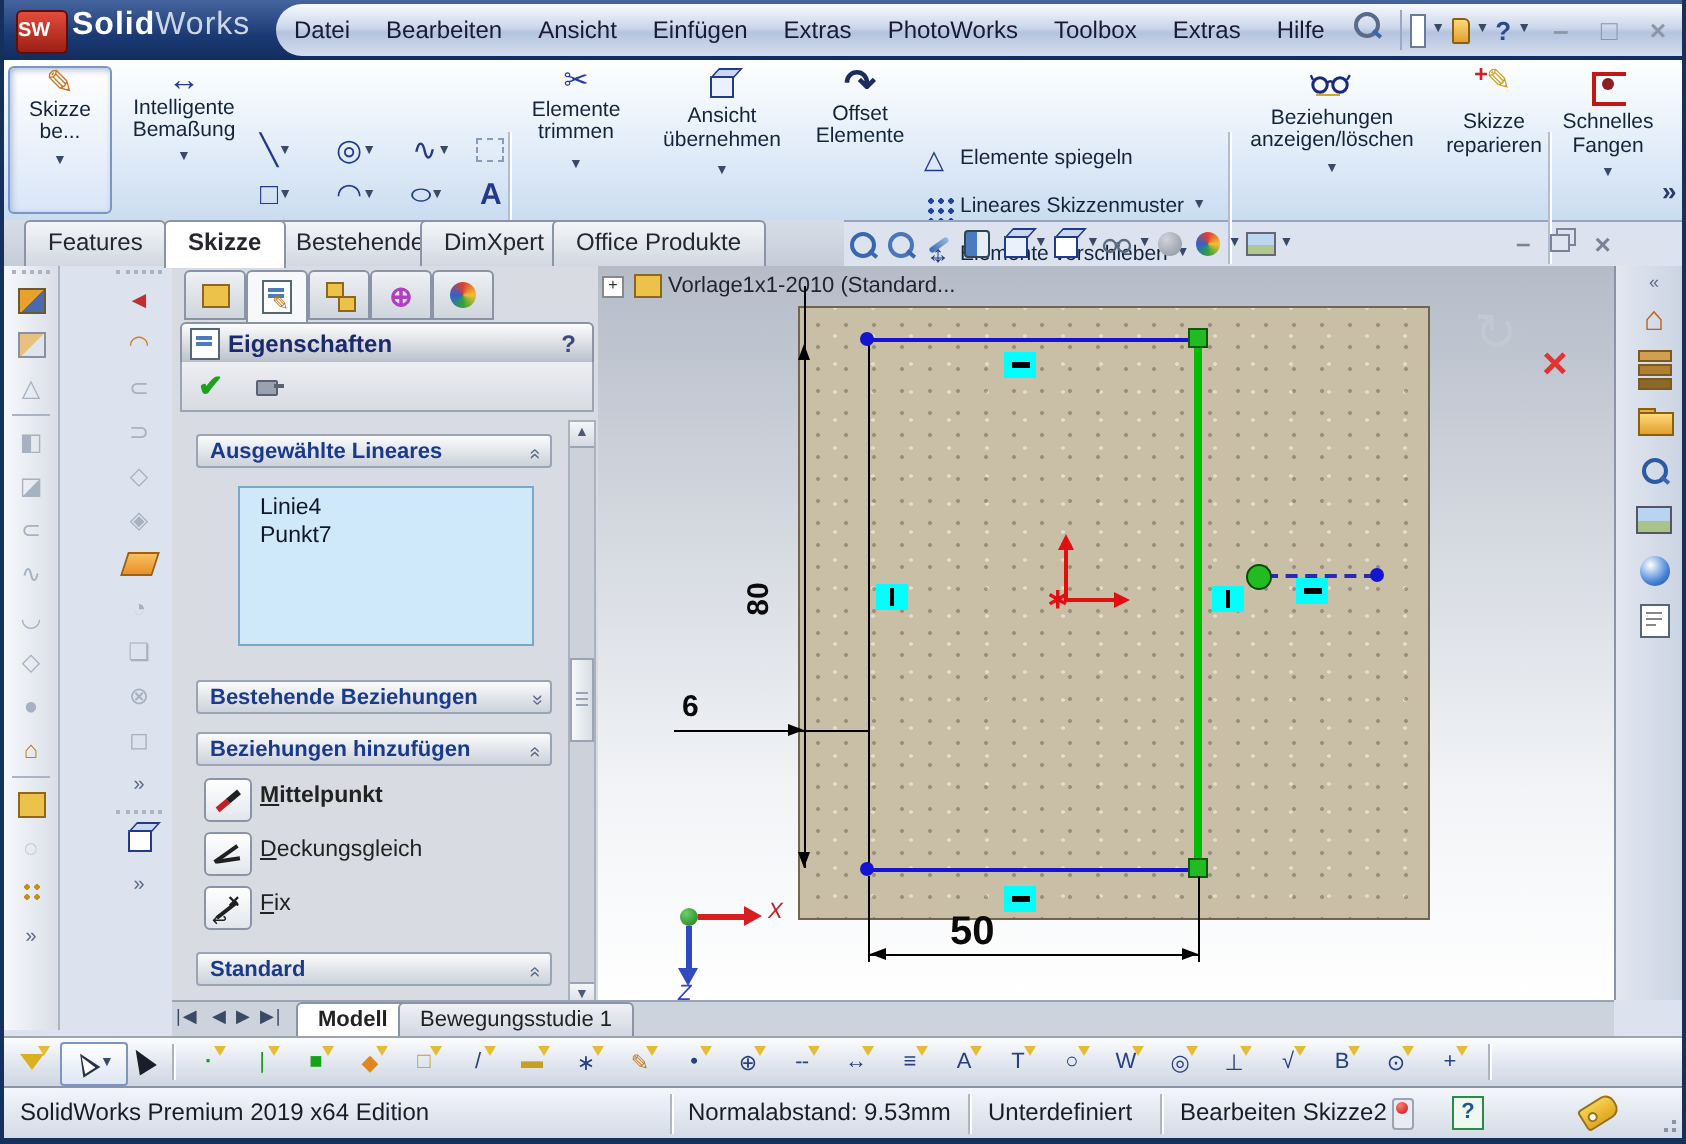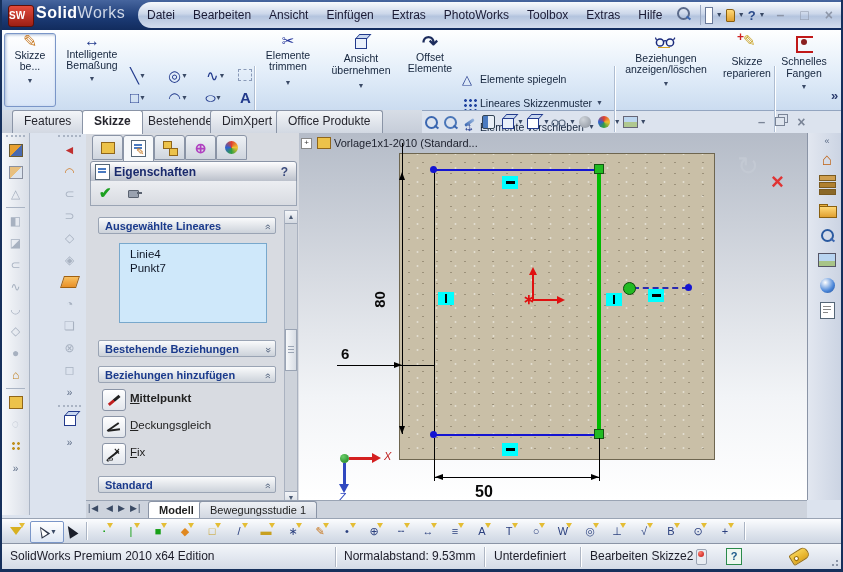--- a/index.html
+++ b/index.html
@@ -502,21 +502,21 @@
     <span class="ah" style="left:230px;top:134px;border-left:4px solid transparent;border-right:4px solid transparent;border-bottom:8px solid #e01010;"></span>
     <div class="abs" style="left:233px;top:166px;width:26px;height:1.5px;background:#e01010;"></div>
     <span class="ah" style="left:258px;top:163px;border-top:4px solid transparent;border-bottom:4px solid transparent;border-left:8px solid #e01010;"></span>
     <span class="abs" style="left:224px;top:158px;font-size:14px;color:#e01010;font-weight:bold;">∗</span>
 
     <div class="line" style="left:135px;top:305px;width:1px;height:43px;"></div>
     <div class="line" style="left:300px;top:305px;width:1px;height:43px;"></div>
     <div class="line" style="left:135px;top:344px;width:166px;height:1px;"></div>
     <span class="ah" style="left:136px;top:341px;border-top:3px solid transparent;border-bottom:3px solid transparent;border-right:8px solid #000;"></span>
     <span class="ah" style="left:292px;top:341px;border-top:3px solid transparent;border-bottom:3px solid transparent;border-left:8px solid #000;"></span>
-    <span class="dimtxt" style="left:176px;top:322px;font-size:16px;margin-top:28px;">50</span>
+    <span class="dimtxt" style="left:176px;top:322px;font-size:20px;">50</span>
 
     <span class="abs" style="left:41px;top:321px;width:9px;height:9px;border-radius:50%;background:radial-gradient(circle at 35% 30%,#6ad06a,#1a7a1a);"></span>
     <div class="abs" style="left:50px;top:324px;width:24px;height:2.5px;background:#d42020;"></div>
     <span class="ah" style="left:73px;top:320px;border-top:5px solid transparent;border-bottom:5px solid transparent;border-left:9px solid #d42020;"></span>
     <span class="abs" style="left:85px;top:317px;font-size:11px;font-style:italic;color:#c02020;">X</span>
     <div class="abs" style="left:44px;top:330px;width:2.5px;height:22px;background:#3048c0;"></div>
     <span class="ah" style="left:40px;top:351px;border-left:5px solid transparent;border-right:5px solid transparent;border-top:9px solid #3048c0;"></span>
     <span class="abs" style="left:40px;top:358px;font-size:11px;font-style:italic;color:#3048c0;">Z</span>
   </div>
 
@@ -601,21 +601,21 @@
     <span class="filt" style="left:578px;">◎</span>
     <span class="filt" style="left:605px;">⊥</span>
     <span class="filt" style="left:632px;">√</span>
     <span class="filt" style="left:659px;">B</span>
     <span class="filt" style="left:686px;">⊙</span>
     <span class="filt" style="left:713px;">+</span>
     <span class="abs" style="left:742px;top:3px;width:1px;height:18px;background:#aab4c4;border-right:1px solid #fff;"></span>
   </div>
 
   <div id="statusbar" class="abs">
-    <span class="abs" style="left:8px;top:5px;">SolidWorks Premium 2010 x64 Edition</span>
+    <span class="abs" style="left:8px;top:5px;">SolidWorks Premium 2019 x64 Edition</span>
     <span class="sdiv" style="left:333px;"></span>
     <span class="abs" style="left:342px;top:5px;">Normalabstand: 9.53mm</span>
     <span class="sdiv" style="left:482px;"></span>
     <span class="abs" style="left:492px;top:5px;">Unterdefiniert</span>
     <span class="sdiv" style="left:578px;"></span>
     <span class="abs" style="left:588px;top:5px;">Bearbeiten Skizze2</span>
     <span class="abs" style="left:694px;top:5px;width:9px;height:14px;background:#e8ecf2;border:1px solid #9aa4b4;border-radius:2px;">
       <span style="position:absolute;left:1px;top:1px;width:6px;height:6px;border-radius:50%;background:radial-gradient(circle at 35% 30%,#ff8070,#c01010);"></span>
     </span>
     <span class="abs" style="left:724px;top:4px;width:14px;height:15px;background:#eef8f0;border:1px solid #2a8a4a;font-size:11px;font-weight:bold;color:#1a5a8a;text-align:center;line-height:15px;">?</span>

